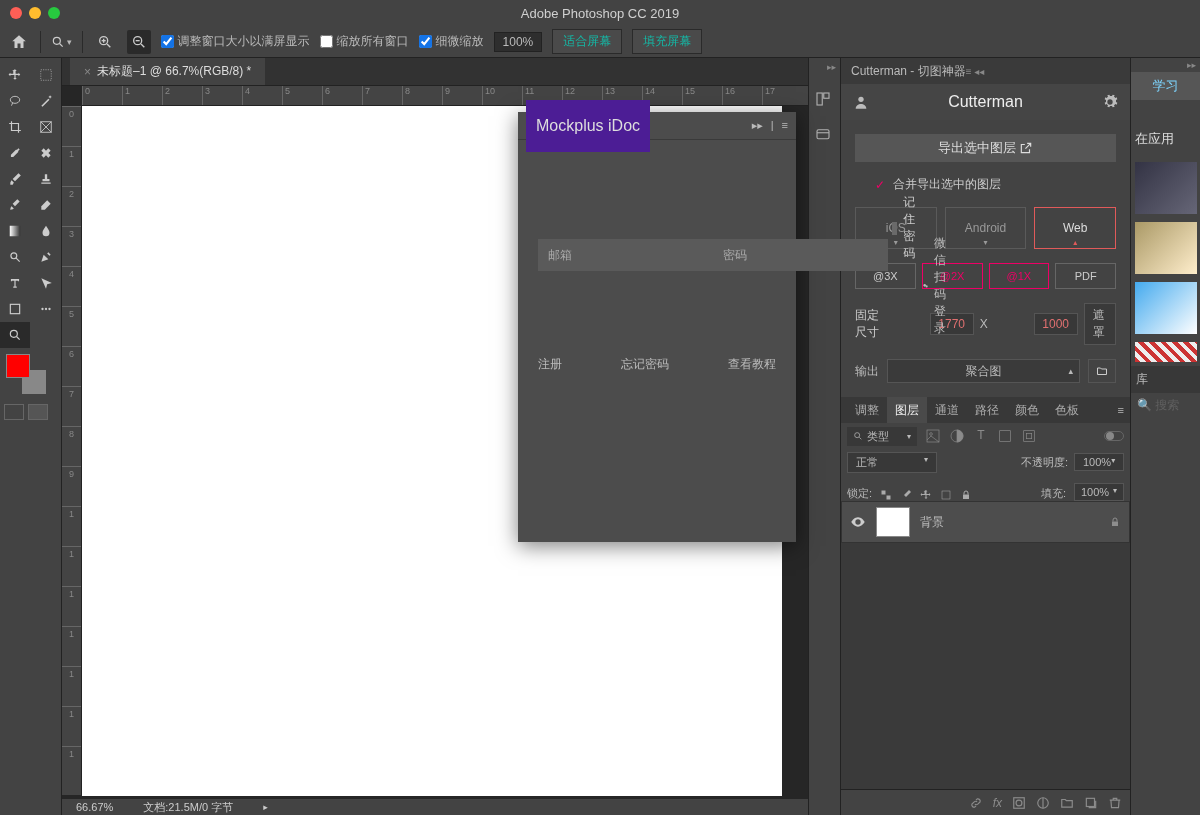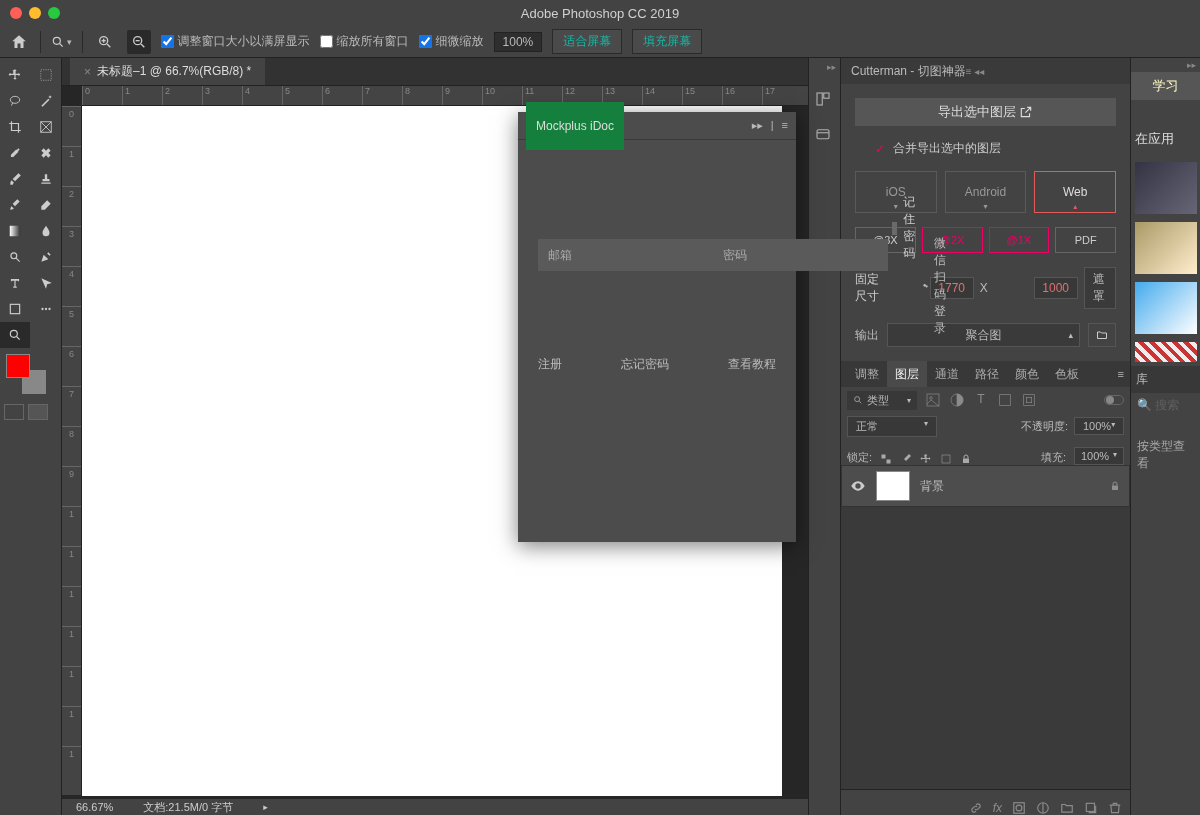--- a/index.html
+++ b/index.html
@@ -50,21 +50,21 @@
 .ruler-h { position: absolute; top: 0; left: 20px; right: 0; height: 20px; background: #444; border-bottom: 1px solid #222; display: flex; font-size: 9px; color: #888; }
 .ruler-v { position: absolute; top: 20px; left: 0; width: 20px; bottom: 20px; background: #444; border-right: 1px solid #222; font-size: 9px; color: #888; }
 .ruler-h span { width: 40px; padding-left: 2px; border-left: 1px solid #666; }
 .ruler-v span { display: block; height: 40px; padding-top: 2px; text-align: center; border-top: 1px solid #666; }
 .canvas { position: absolute; top: 20px; left: 20px; width: 700px; height: 690px; background: #fff; }
 .status-bar { position: absolute; bottom: 0; left: 0; right: 0; height: 16px; background: #434343; display: flex; align-items: center; padding: 0 14px; gap: 30px; font-size: 11px; color: #ccc; margin-top: 24px; }
 
 
 .mockplus { position: absolute; top: 112px; left: 518px; width: 278px; height: 430px; background: #4c4c4c; box-shadow: 0 4px 20px rgba(0,0,0,0.5); }
 .mp-header { height: 28px; display: flex; align-items: center; justify-content: space-between; padding: 0 8px; background: #4c4c4c; border-bottom: 1px solid #3a3a3a; }
-.mp-tab { background: #15803d; padding: 17px 10px; font-size: 12px; color: #ddd; }
+.mp-tab { background: #4c1d95; padding: 17px 10px; font-size: 16px; color: #ddd; }
 .mp-ctrls { display: flex; gap: 8px; font-size: 11px; }
 .mp-body { padding: 40px 20px 10px; display: flex; flex-direction: row; align-items: center; }
 .mp-logo { width: 40px; height: 36px; margin-bottom: 30px; }
 .mp-logo svg { width: 100%; height: 100%; }
 .mp-input { width: 232px; height: 32px; background: #5a5a5a; border: none; padding: 0 10px; color: #ccc; font-size: 12px; margin-bottom: 8px; }
 .mp-input::placeholder { color: #aaa; }
 .mp-login-btn { width: 232px; height: 36px; background: #ef4f6d; color: #fff; border: none; font-size: 13px; cursor: pointer; margin-top: 12px; }
 .mp-remember { align-self: flex-start; margin-left: 4px; margin-top: 14px; display: flex; align-items: center; gap: 6px; font-size: 12px; color: #ccc; }
 .mp-remember .box { width: 13px; height: 13px; background: #6a6a6a; }
 .mp-wechat { display: flex; align-items: center; gap: 6px; color: #bbb; font-size: 12px; margin-top: 55px; }
@@ -112,27 +112,27 @@
 .layer-filter .search { display: flex; align-items: center; gap: 4px; background: #383838; padding: 2px 6px; font-size: 11px; width: 70px; }
 .layer-filter .ficn { width: 16px; height: 16px; opacity: 0.7; cursor: pointer; }
 .blend-row { height: 26px; display: flex; align-items: center; padding: 0 6px; gap: 6px; font-size: 11px; background: #434343; }
 .blend-row .sel { background: #383838; border: 1px solid #555; padding: 2px 8px; width: 90px; display: flex; justify-content: space-between; }
 .lock-row { height: 26px; display: flex; align-items: flex-end; padding: 0 6px; gap: 8px; font-size: 11px; background: #434343; }
 .layer-item { height: 42px; display: flex; align-items: center; padding: 0 8px; gap: 10px; background: #4d4d4d; border: 1px solid #333; }
 .layer-item .eye { cursor: pointer; }
 .layer-item .thumb { width: 34px; height: 30px; background: #fff; border: 1px solid #888; }
 .layer-item .lock { margin-left: auto; opacity: 0.7; }
 .layer-spacer { flex: 1; background: #3a3a3a; }
-.layer-footer { height: 26px; display: flex; justify-content: flex-end; padding: 11px 8px; gap: 10px; background: #434343; border-top: 1px solid #222; }
+.layer-footer { height: 26px; display: flex; align-items: center; justify-content: flex-end; padding: 11px 8px; gap: 10px; background: #434343; border-top: 1px solid #222; }
 .layer-footer .ficn { opacity: 0.7; cursor: pointer; }
 
 
 .far-right { width: 70px; background: #434343; border-left: 1px solid #222; display: flex; flex-direction: column; overflow: hidden; }
 .far-right .collapse { text-align: right; font-size: 9px; color: #888; padding: 2px 4px; }
-.far-right .tab { background: #565656; padding: 5px; text-align: center; font-size: 13px; color: #fef9c3; }
+.far-right .tab { background: #565656; padding: 5px; text-align: center; font-size: 13px; color: #7dd3fc; }
 .far-right .learn-txt { padding: 30px 4px 10px; font-size: 13px; color: #ddd; }
 .far-right .thumb { width: 62px; height: 52px; margin: 4px; background: linear-gradient(135deg, #334, #667); }
 .far-right .thumb.t2 { background: linear-gradient(135deg, #a96, #fec); }
 .far-right .thumb.t3 { background: linear-gradient(135deg, #4ae, #fff); }
 .far-right .thumb.t4 { background: repeating-linear-gradient(45deg, #c33, #c33 4px, #eee 4px, #eee 8px); height: 20px; }
 .far-right .lib { background: #383838; padding: 5px; font-size: 12px; }
 .far-right .libtxt { padding: 20px 6px; font-size: 12px; color: #aaa; }
 .far-right .search2 { padding: 4px 6px; color: #888; }
 
 svg { display: block; }
@@ -402,20 +402,34 @@
           <path d="M4 9h16"></path>
         </svg>
       </div>
   </div>
 
   <div class="right-panels">
     <div class="panel-hdr">
       <span>Cutterman - 切图神器</span>
       <span class="collapse">≡ ◂◂</span>
     </div>
+    <div class="cut-title">
+      <span class="u-icon">
+          <svg width="16" height="16" viewBox="0 0 24 24" fill="#bbb">
+            <circle cx="12" cy="8" r="4"></circle>
+            <path d="M4 22c0-4 4-7 8-7s8 3 8 7z"></path>
+          </svg>
+        </span>
+      <span>Cutterman</span>
+      <span class="gear">
+          <svg width="16" height="16" viewBox="0 0 24 24" fill="#bbb">
+            <path d="M12 8a4 4 0 100 8 4 4 0 000-8zm9 4l2 1-1 3-2-1a8 8 0 01-2 2l1 2-3 1-1-2h-3l-1 2-3-1 1-2a8 8 0 01-2-2l-2 1-1-3 2-1v-3l-2-1 1-3 2 1a8 8 0 012-2l-1-2 3-1 1 2h3l1-2 3 1-1 2a8 8 0 012 2l2-1 1 3-2 1z"></path>
+          </svg>
+        </span>
+    </div>
     <div class="cut-body">
       <div class="export-btn">
         <span>导出选中图层</span>
         <svg width="14" height="14" viewBox="0 0 24 24" fill="none" stroke="#ddd" stroke-width="2">
             <path d="M14 4h6v6M20 4l-9 9M18 14v6H4V6h6"></path>
           </svg>
       </div>
       <div class="merge-chk">
         <span class="ck">✓</span>
           <span>合并导出选中的图层</span>
@@ -583,21 +597,20 @@
   <div class="far-right">
     <div class="collapse">▸▸</div>
     <div class="tab">学习</div>
     <div class="learn-txt">在应用</div>
     <div class="thumb"></div>
     <div class="thumb t2"></div>
     <div class="thumb t3"></div>
     <div class="thumb t4"></div>
     <div class="lib">库</div>
     <div class="search2">🔍 <span style="opacity:0.4">搜索</span></div>
-    <div class="libtxt">按类型查看</div>
   </div>
 </div>
 
 <div class="mockplus">
   <div class="mp-header">
     <div class="mp-tab">Mockplus iDoc</div>
     <div class="mp-ctrls">
       <span>▸▸</span>
       <span>|</span>
       <span>≡</span>

